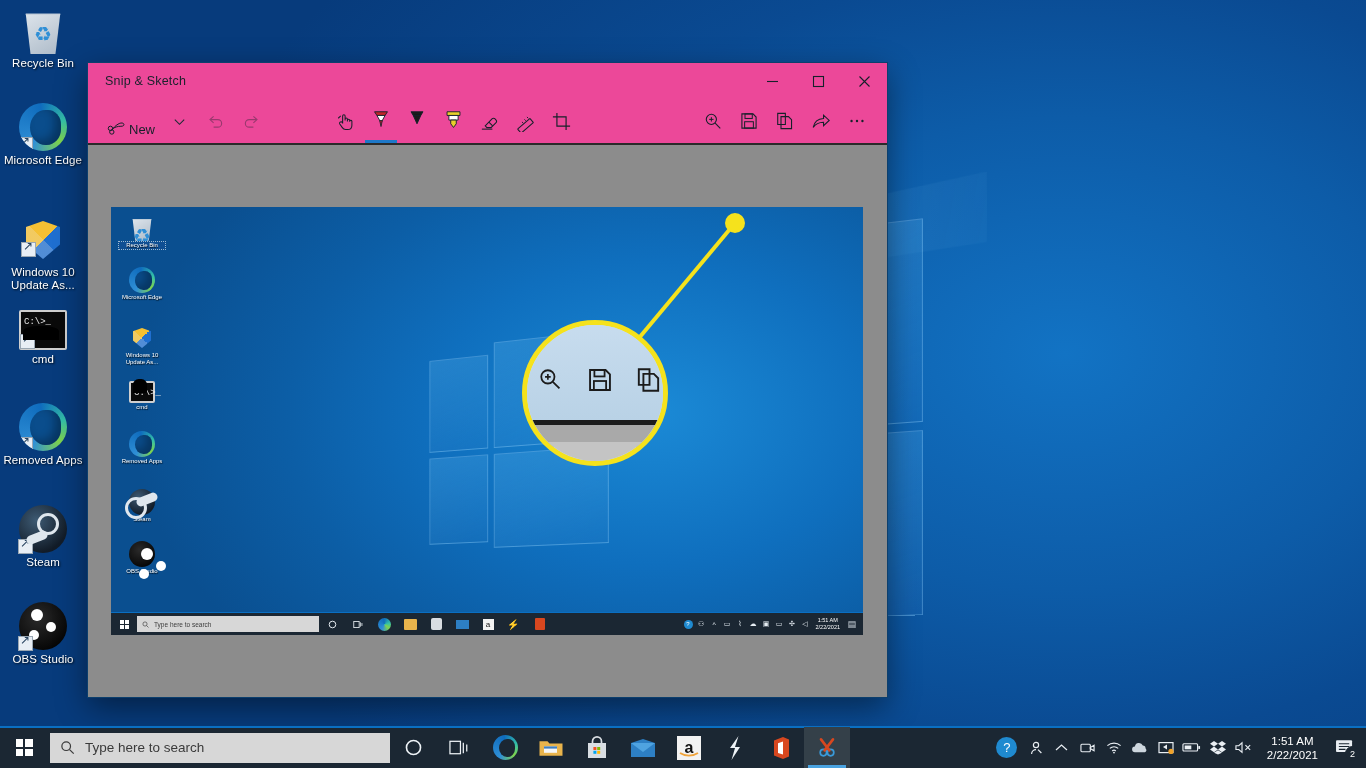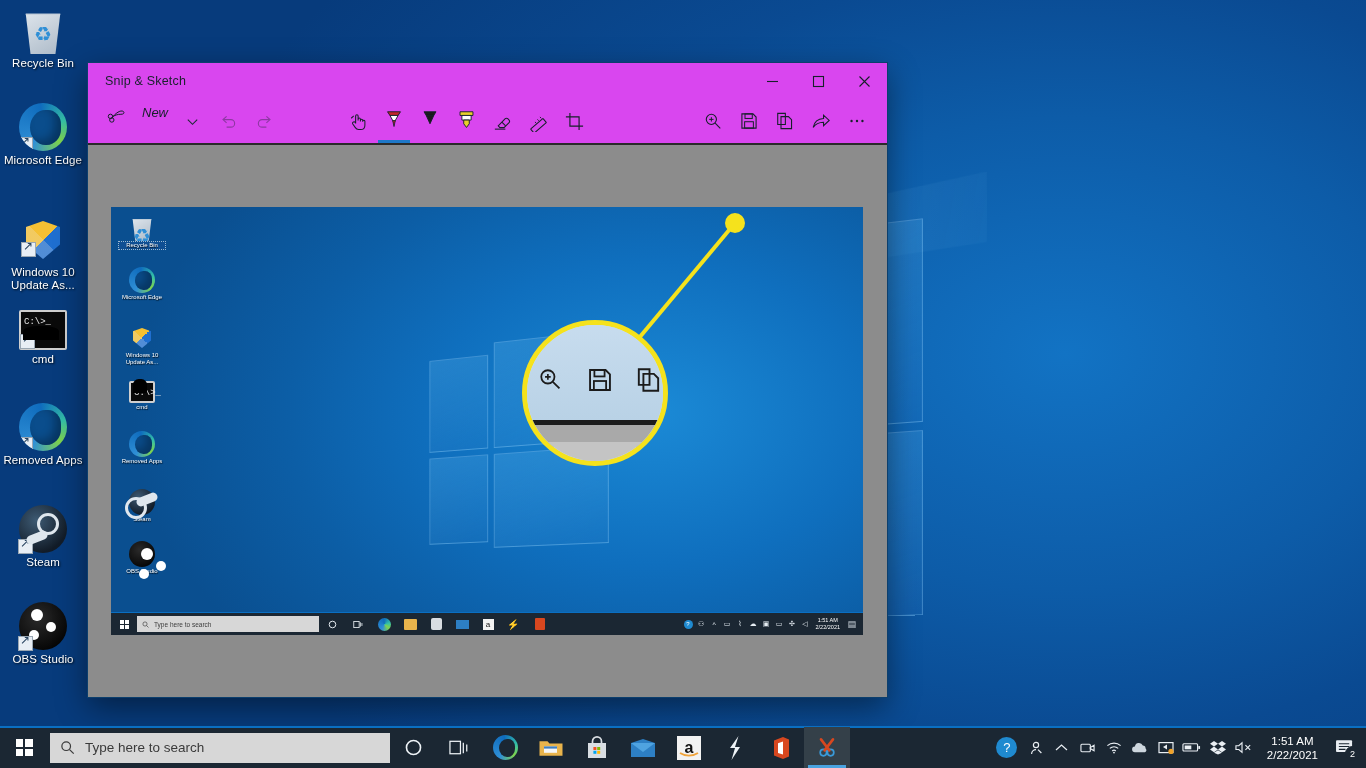--- a/index.html
+++ b/index.html
@@ -102,34 +102,34 @@
     color:#e9eef3; font-size:13px; }
   .clock{ color:#fff; font-size:11.5px; line-height:14px; text-align:center; padding:0 10px; }
   .notif{ width:34px; height:41px; display:flex; align-items:center; justify-content:center;
     position:relative; }
   .notif-badge{ position:absolute; right:2px; bottom:7px; width:15px; height:15px; border-radius:50%;
     background:#1b2733; border:1px solid #1b2733; color:#fff; font-size:9px;
     display:flex; align-items:center; justify-content:center; }
 
   
   #snip-window{ position:absolute; left:88px; top:63px; width:799px; height:634px;
-    background:#d946ef; box-shadow:0 0 0 1px #0c3f6d, 0 10px 30px rgba(0,0,0,.45);
+    background:#ec4899; box-shadow:0 0 0 1px #0c3f6d, 0 10px 30px rgba(0,0,0,.45);
     display:flex; flex-direction:column; }
   .titlebar{ height:36px; display:flex; align-items:center; position:relative; }
   .title-text{ font-size:12.5px; color:#18222b; padding-left:17px; letter-spacing:.2px; }
   .wbtns{ margin-left:auto; display:flex; height:36px; }
   .wbtn{ width:46px; height:36px; display:flex; align-items:center; justify-content:center;
     color:#16202a; font-size:13px; }
 
   .toolbar{ height:44px; display:flex; align-items:center; position:relative; padding:0 12px; }
   .tool{ width:36px; height:40px; display:flex; align-items:center; justify-content:center;
     position:relative; }
   .tool.sel::after{ content:""; position:absolute; left:2px; right:2px; bottom:-2px; height:3px;
     background:#1e78c8; }
-  .newbtn{ display:flex; align-items:flex-start; gap:16px; height:32px; padding:0 6px;font-style:italic; }
+  .newbtn{ display:flex; align-items:flex-end; gap:3px; height:32px; padding:0 6px; }
   .newbtn .lbl{ font-size:13px; color:#16202a; }
   .dim{ opacity:.38; }
 
   .canvas-wrap{ flex:1; background:#8c8c8c; border-top:2px solid #2a2a2a; position:relative;
     overflow:hidden; }
   .shot{ position:absolute; left:23px; top:62px; width:752px; height:428px;
     background:#1578c8; overflow:hidden; }
 
   
   .mini-wall{ position:absolute; inset:0;

